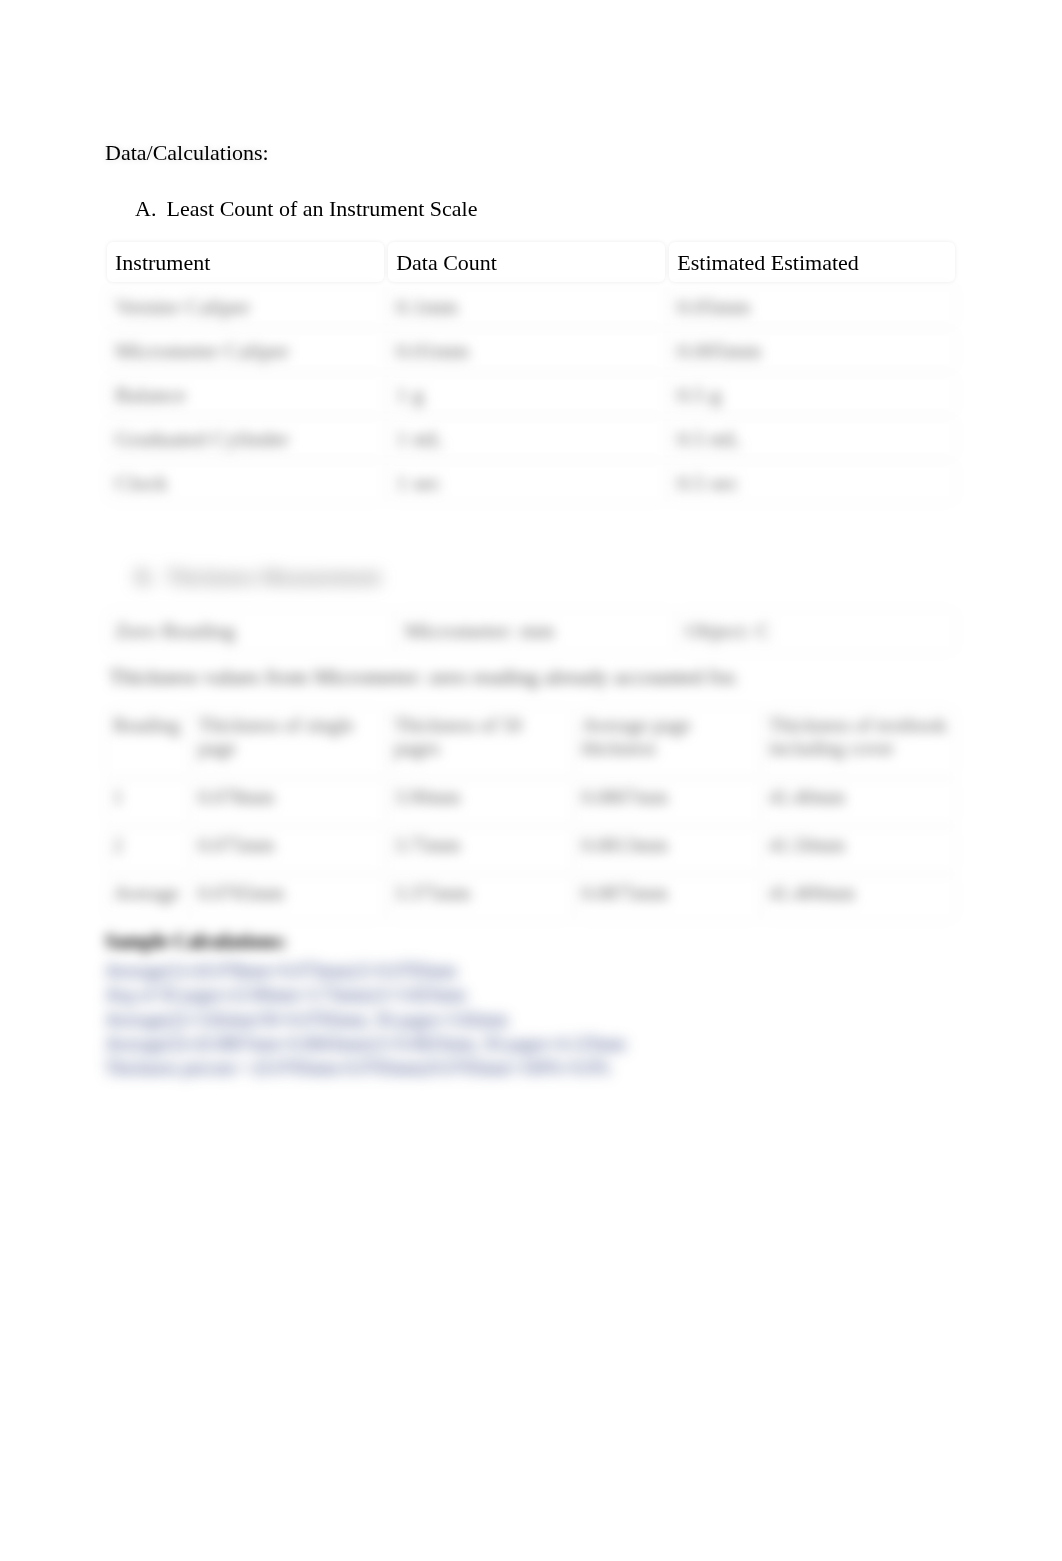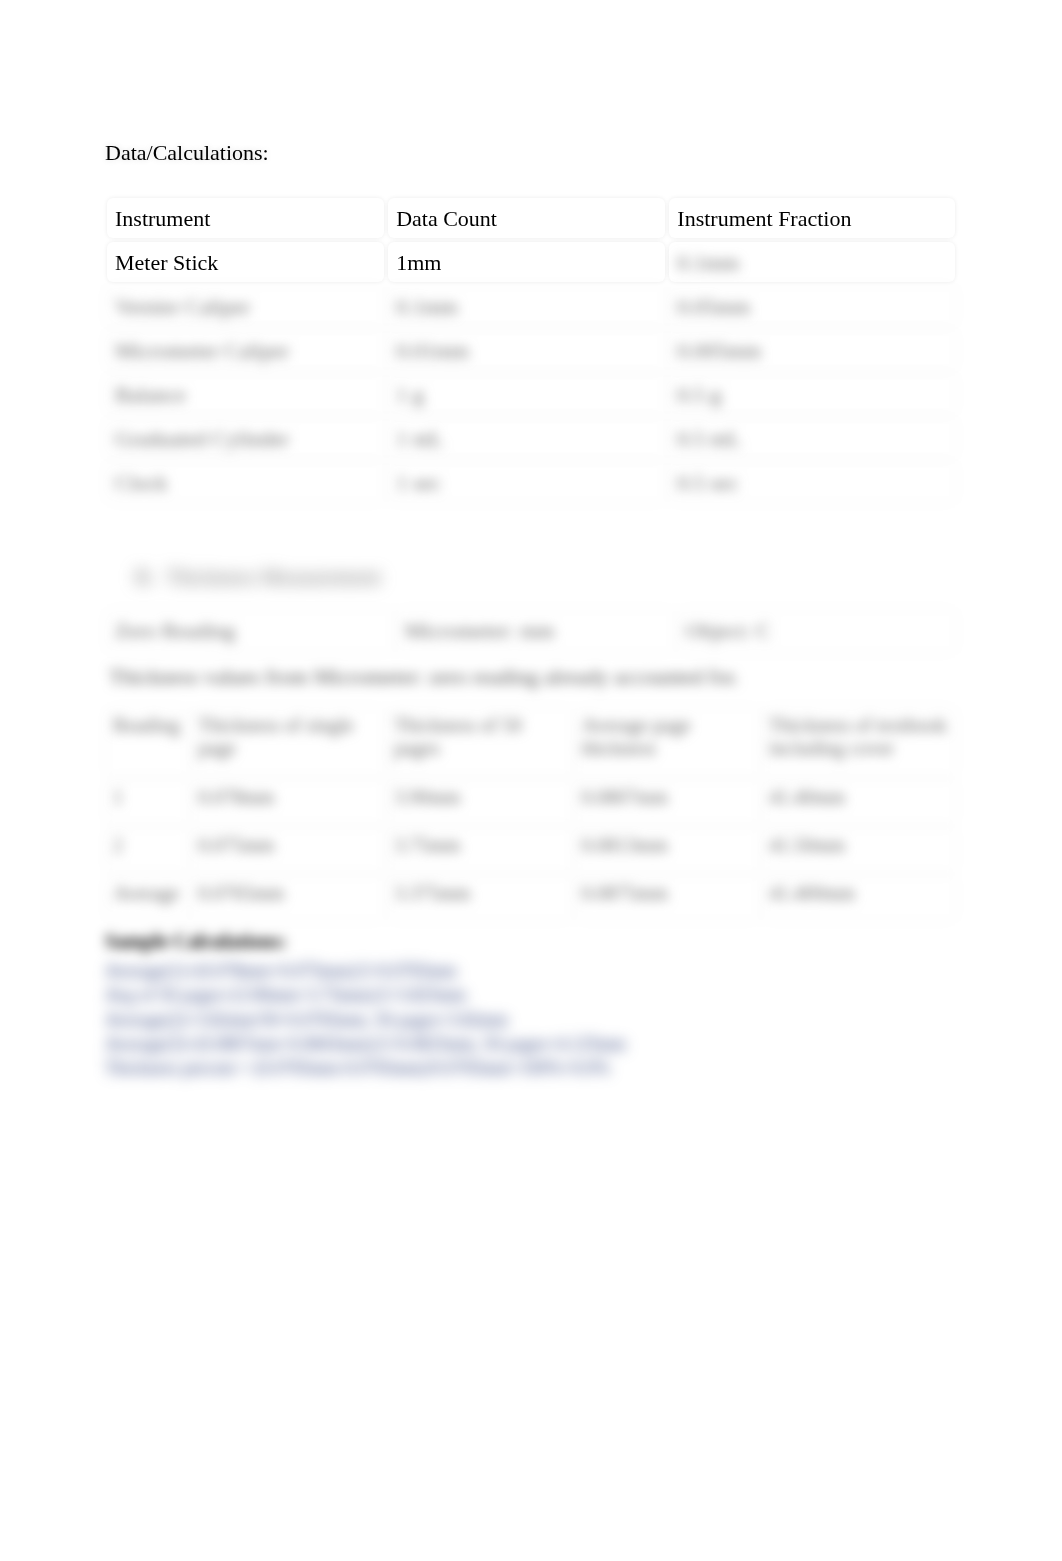--- a/index.html
+++ b/index.html
@@ -157,39 +157,38 @@
     }
   </style>
 </head>
 <body>
 
 <div class="page">
   <div class="content">
 
     <div class="section-title">Data/Calculations:</div>
 
+    <div class="subhead">
+      <span class="subhead-letter">A.</span>
+      <span>Least Count of an Instrument Scale</span>
+    </div>
 
     <table class="tbl soft">
       <colgroup>
         <col style="width:33%">
         <col style="width:33%">
         <col style="width:34%">
       </colgroup>
       <tbody>
           <tr class="hdr">
         <td>Instrument</td>
         <td>Data Count</td>
-        <td>Instrument Fraction</td>
-      </tr>
-
-      <tr>
-        <td>Meter Stick</td>
-        <td>1mm</td>
-        <td><span class="blur">0.1mm</span></td>
-      </tr>
+        <td>Estimated Estimated</td>
+      </tr>
+
 
       <tr class="blur">
         <td>Vernier Caliper</td>
         <td>0.1mm</td>
         <td>0.05mm</td>
       </tr>
       <tr class="blur">
         <td>Micrometer Caliper</td>
         <td>0.01mm</td>
         <td>0.005mm</td>

